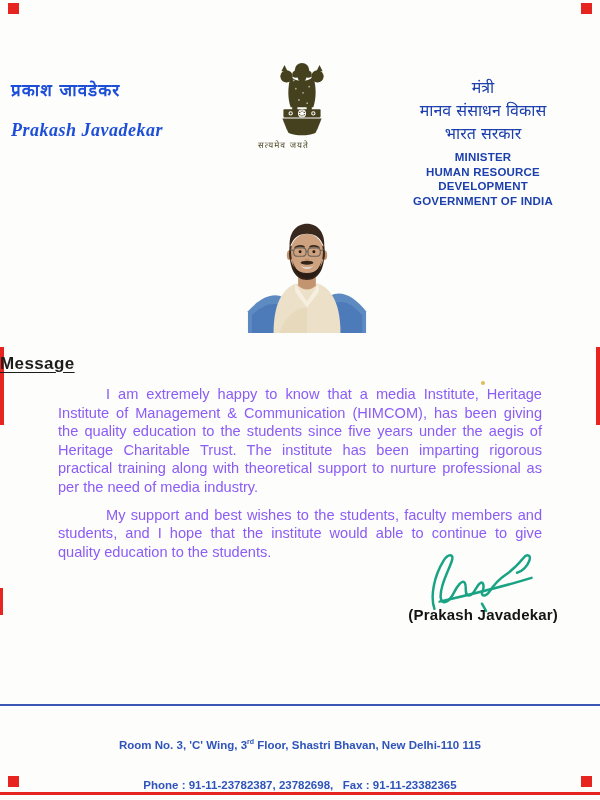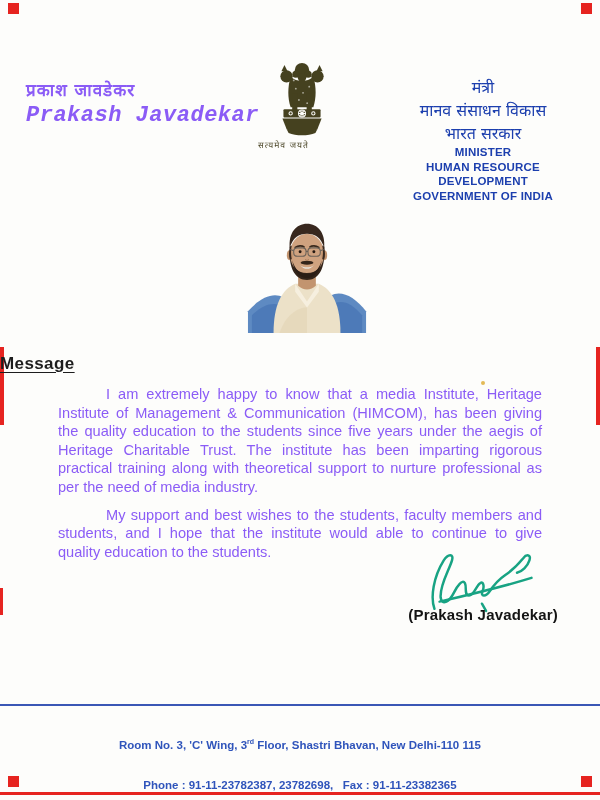--- a/index.html
+++ b/index.html
@@ -2,29 +2,29 @@
 <html><head>
 <meta charset="utf-8">
 <style>
   html,body{margin:0;padding:0;background:#e9e9e9;}
   #page{
     position:relative;width:600px;height:800px;margin:0 auto;
     background:#fdfdfb;overflow:hidden;
     font-family:"Liberation Sans","DejaVu Sans",sans-serif;
   }
   
-  .hdr-left{position:absolute;left:26px;top:78px;color:#8b5cf6;}
+  .hdr-left{position:absolute;left:11px;top:78px;color:#1d4ed8;}
   .hdr-left .hindi{font-family:"DejaVu Sans",sans-serif;font-weight:bold;font-size:17px;letter-spacing:1px;}
-  .hdr-left .script{font-family:Liberation Mono, monospace;font-style:italic;font-weight:bold;font-size:22px;margin-top:2px;letter-spacing:.5px;}
+  .hdr-left .script{font-family:Liberation Serif, serif;font-style:italic;font-weight:bold;font-size:18px;margin-top:19px;letter-spacing:.5px;}
   .emblem-wrap{position:absolute;left:258px;top:60px;width:88px;text-align:left;}
   .emblem-wrap svg{display:block;margin:0 auto;}
   .emblem-motto{font-family:"DejaVu Sans",sans-serif;font-size:8.5px;color:#4a4526;margin-top:1px;letter-spacing:1px;}
   .hdr-right{position:absolute;left:383px;top:76px;width:200px;text-align:center;color:#1c3fae;}
   .hdr-right .dev{font-family:"DejaVu Sans",sans-serif;font-size:16px;font-weight:normal;line-height:23px;}
-  .hdr-right .eng{font-size:11.5px;font-weight:bold;line-height:14.5px;letter-spacing:.2px;}
+  .hdr-right .eng{font-size:11.5px;font-weight:bold;line-height:14.5px;letter-spacing:.2px;margin-top:5px;}
   
   .photo{position:absolute;left:246px;top:212px;width:122px;height:122px;}
   
   .msg-head{position:absolute;left:0;top:354px;width:600px;text-align:left;
     font-size:17px;font-weight:bold;color:#1d1d1d;letter-spacing:.4px;
     text-decoration:underline;text-underline-offset:3px;}
   .body-text{position:absolute;left:58px;top:385px;width:484px;color:#8b5cf6;
     font-size:14.6px;line-height:18.6px;}
   .body-text .line{text-align:justify;text-align-last:justify;}
   .body-text .line.first{padding-left:48px;}

